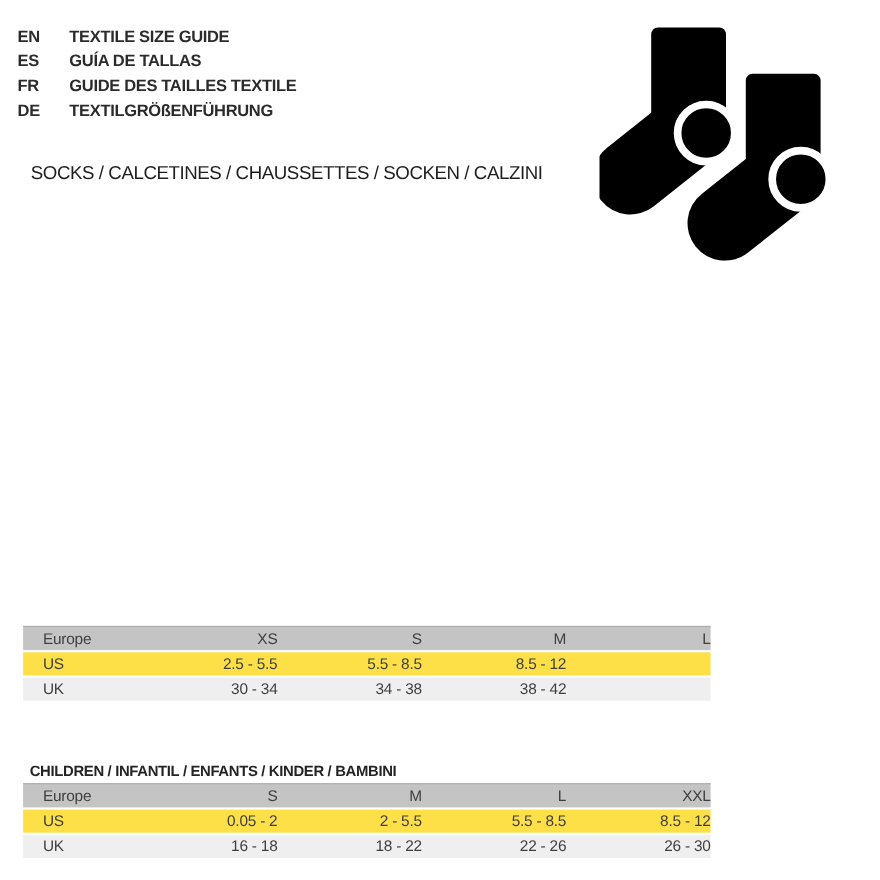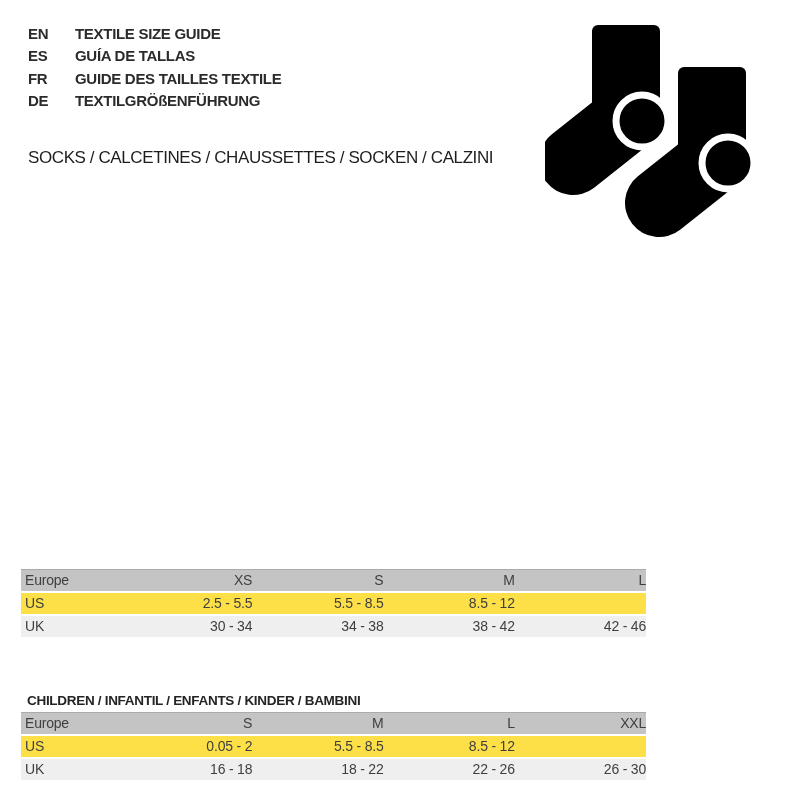--- a/index.html
+++ b/index.html
@@ -2,21 +2,21 @@
 <html style="--icon-black: #000000; --table-header-bg: #c4c4c4; --table-alt-row-bg: #efefef; --table-text: #3f3f3f;"><head>
 <meta charset="utf-8">
 <style>
   html,body { margin:0; padding:0; background:#fff; }
   .page {
     position:relative; width:800px; height:800px; background:#fff; overflow:hidden;
     font-family:"Liberation Sans", sans-serif; color:#242424;
   }
 
   
-  .lang-list { position:absolute; left:28px; top:22px; }
+  .lang-list { position:absolute; left:16px; top:22px; }
   .lang-row { display:flex; height:22.5px; align-items:center; }
   .lang-code { width:47px; font-size:15px; font-weight:bold; letter-spacing:-0.3px; color:#2b2b2b; }
   .lang-label { font-size:15px; font-weight:bold; letter-spacing:-0.3px; color:#2b2b2b; white-space:nowrap; }
 
   
   .category-heading {
     position:absolute; left:28px; top:149px; height:18px; line-height:18px;
     font-size:17px; font-weight:normal; letter-spacing:-0.4px; color:#1e1e1e; white-space:nowrap;
   }
 
@@ -36,21 +36,21 @@
   .table-2 { top:712px; }
 
   .t-row {
     display:grid; grid-template-columns:100px 1fr 1fr 1fr 1fr;
     height:21px; line-height:21px; margin-bottom:2px;
     font-size:14px; letter-spacing:-0.2px; color:var(--table-text, #3f3f3f);
   }
   .t-head { background:var(--table-header-bg, #c4c4c4); border-top:1px solid #ababab; }
   .t-body-a { background:#fde047; }
   .t-body-b { background:var(--table-alt-row-bg, #efefef); }
-  .cell-label { text-align:left; padding-left:4px; }
+  .cell-label { text-align:left; padding-left:18px; }
   .cell-val { text-align:right; }
 </style>
 </head>
 <body>
 
 <div class="page">
 
   <div class="lang-list">
     <div class="lang-row">
       <span class="lang-code">EN</span>
@@ -108,36 +108,36 @@
       <span class="cell-label">US</span>
       <span class="cell-val">2.5 - 5.5</span>
       <span class="cell-val">5.5 - 8.5</span>
       <span class="cell-val">8.5 - 12</span>
     </div>
     <div class="t-row t-body-b">
       <span class="cell-label">UK</span>
       <span class="cell-val">30 - 34</span>
       <span class="cell-val">34 - 38</span>
       <span class="cell-val">38 - 42</span>
-      <span class="cell-val">42 - 46</span>
     </div>
   </div>
 
   <div class="table-title title-2">CHILDREN / INFANTIL / ENFANTS / KINDER / BAMBINI</div>
   <div class="size-table table-2">
     <div class="t-row t-head">
       <span class="cell-label">Europe</span>
       <span class="cell-val">S</span>
       <span class="cell-val">M</span>
       <span class="cell-val">L</span>
       <span class="cell-val">XXL</span>
     </div>
     <div class="t-row t-body-a">
       <span class="cell-label">US</span>
       <span class="cell-val">0.05 - 2</span>
+      <span class="cell-val">2 - 5.5</span>
       <span class="cell-val">5.5 - 8.5</span>
       <span class="cell-val">8.5 - 12</span>
     </div>
     <div class="t-row t-body-b">
       <span class="cell-label">UK</span>
       <span class="cell-val">16 - 18</span>
       <span class="cell-val">18 - 22</span>
       <span class="cell-val">22 - 26</span>
       <span class="cell-val">26 - 30</span>
     </div>

